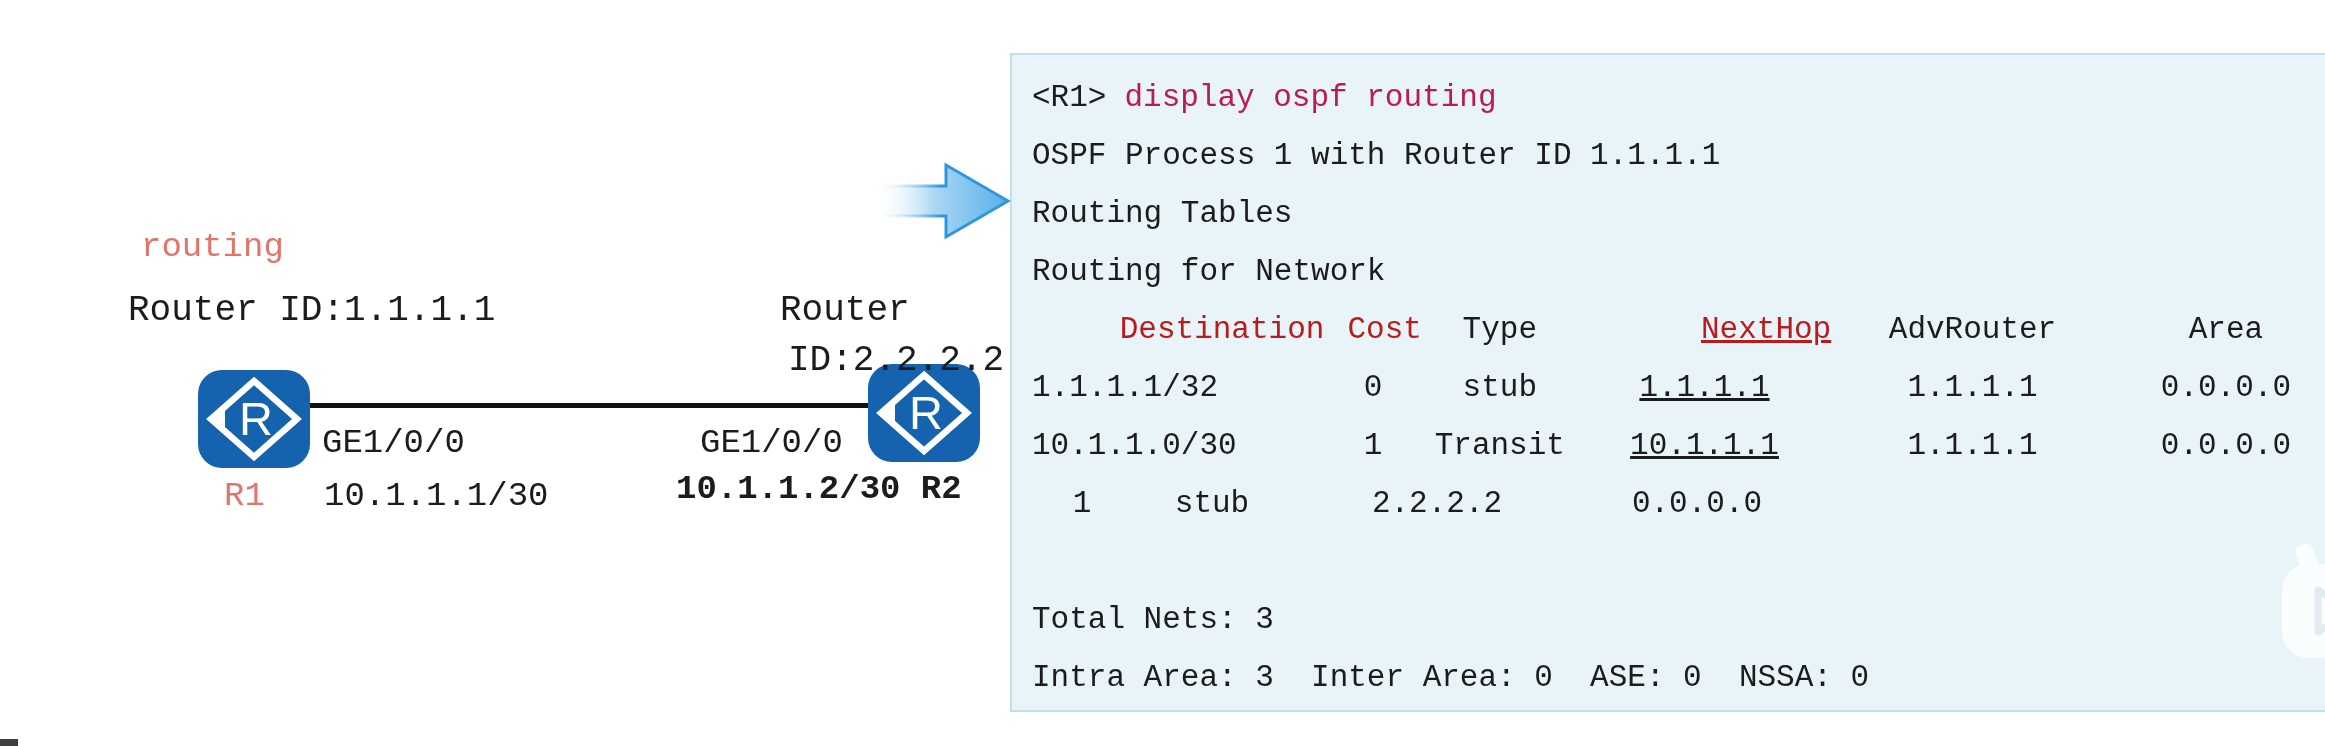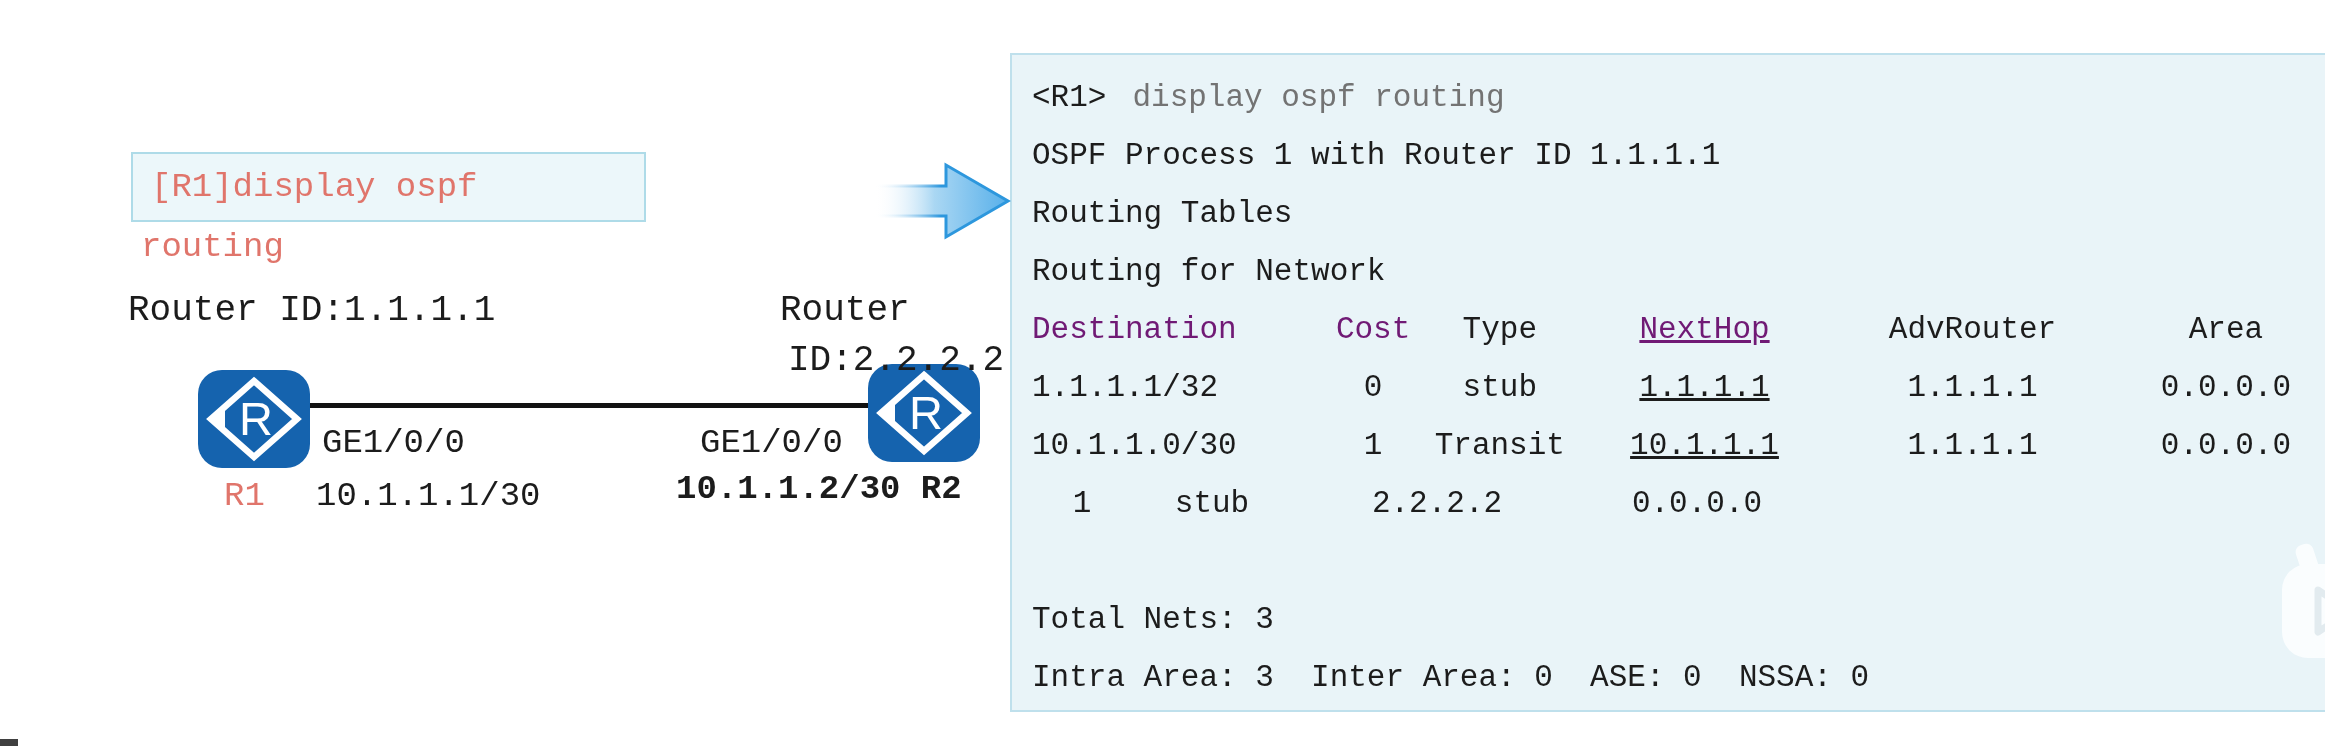--- a/index.html
+++ b/index.html
@@ -28,40 +28,39 @@
   .rid2{z-index:6;}
   .flow-arrow{position:absolute;left:872px;top:159px;width:140px;height:84px;z-index:2;}
   
   .console{
     position:absolute;left:1010px;top:53px;width:1330px;height:659px;
     background:#e9f4f8;border:2px solid #bfe0ec;box-sizing:border-box;
     padding:14px 0 0 20px;z-index:1;font-size:31px;color:#1c1c1c;
   }
   .cline{height:58px;line-height:58px;white-space:pre;}
   .cline .prompt{color:#1c1c1c;}
-  .cline .cmd{color:#737373;margin-left:26px;}
+  .cline .cmd{color:#be185d;margin-left:18px;}
   .trow{display:flex;height:58px;line-height:58px;}
   .trow .c{white-space:pre;overflow:visible;}
   .c1{width:300px;text-align:left;}
   .c2{width:100px;text-align:center;}
   .c3{width:160px;text-align:center;}
   .c4{width:260px;text-align:center;text-decoration:underline;}
   .c5{width:290px;text-align:center;}
   .c6{width:230px;text-align:center;}
-  .hred{color:#701a75;}
+  .hred{color:#b91c1c;text-align:right;}
   
   .play-mark{position:absolute;left:2276px;top:542px;width:100px;height:124px;z-index:5;}
   .corner-mark{position:absolute;left:0;top:739px;width:18px;height:7px;background:#3f3f3f;z-index:5;}
 </style>
 </head>
 <body>
 
 <div class="canvas">
 
-  <div class="cmd-box">[R1]display ospf</div>
   <div class="cmd-wrap">routing</div>
 
   <div class="dlabel big" style="left:128px;top:290px;">Router ID:1.1.1.1</div>
   <div class="dlabel big" style="left:780px;top:290px;">Router</div>
   <div class="dlabel big rid2" style="left:788px;top:340px;">ID:2.2.2.2</div>
 
   <div class="link-line"></div>
 
   <div class="router" style="left:198px;top:370px;">
     <svg viewBox="0 0 112 98">
@@ -77,21 +76,21 @@
       <rect x="0" y="0" width="112" height="98" rx="24" fill="#1563ae"></rect>
       <path d="M56 11 L99 49 L56 87 L13 49 Z" fill="none" stroke="#ffffff" stroke-width="6.5"></path>
       <polygon points="9,49 27,38 27,60" fill="#ffffff"></polygon>
       <text x="58" y="65" text-anchor="middle" font-family="Liberation Sans, sans-serif" font-size="47" fill="#ffffff">R</text>
     </svg>
   </div>
 
   <div class="dlabel" style="left:322px;top:424px;">GE1/0/0</div>
   <div class="dlabel" style="left:700px;top:424px;">GE1/0/0</div>
   <div class="dlabel red" style="left:224px;top:477px;">R1</div>
-  <div class="dlabel" style="left:316px;top:477px;font-family:Liberation Mono, monospace;">10.1.1.1/30</div>
+  <div class="dlabel" style="left:324px;top:477px;font-family:Liberation Mono, monospace;">10.1.1.1/30</div>
   <div class="dlabel" style="left:676px;top:470px;font-weight:bold;">10.1.1.2/30 R2</div>
 
   <div class="flow-arrow">
     <svg viewBox="0 0 140 84">
       <defs>
         <linearGradient id="afill" x1="0" y1="0" x2="1" y2="0">
           <stop offset="0" stop-color="#ffffff" stop-opacity="0"></stop>
           <stop offset="0.45" stop-color="#aad7f3"></stop>
           <stop offset="1" stop-color="#58b0ea"></stop>
         </linearGradient>

